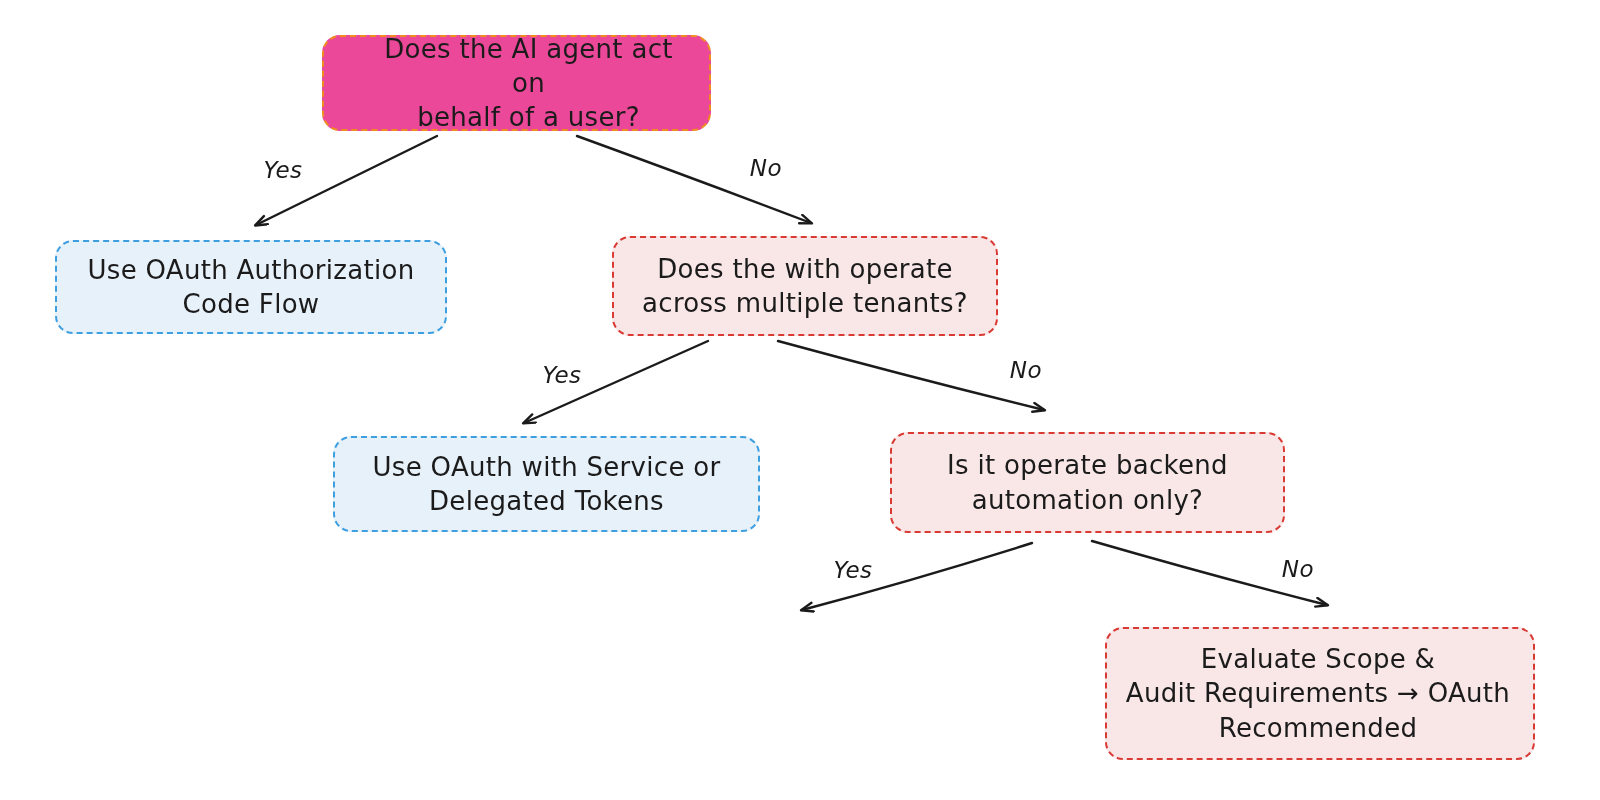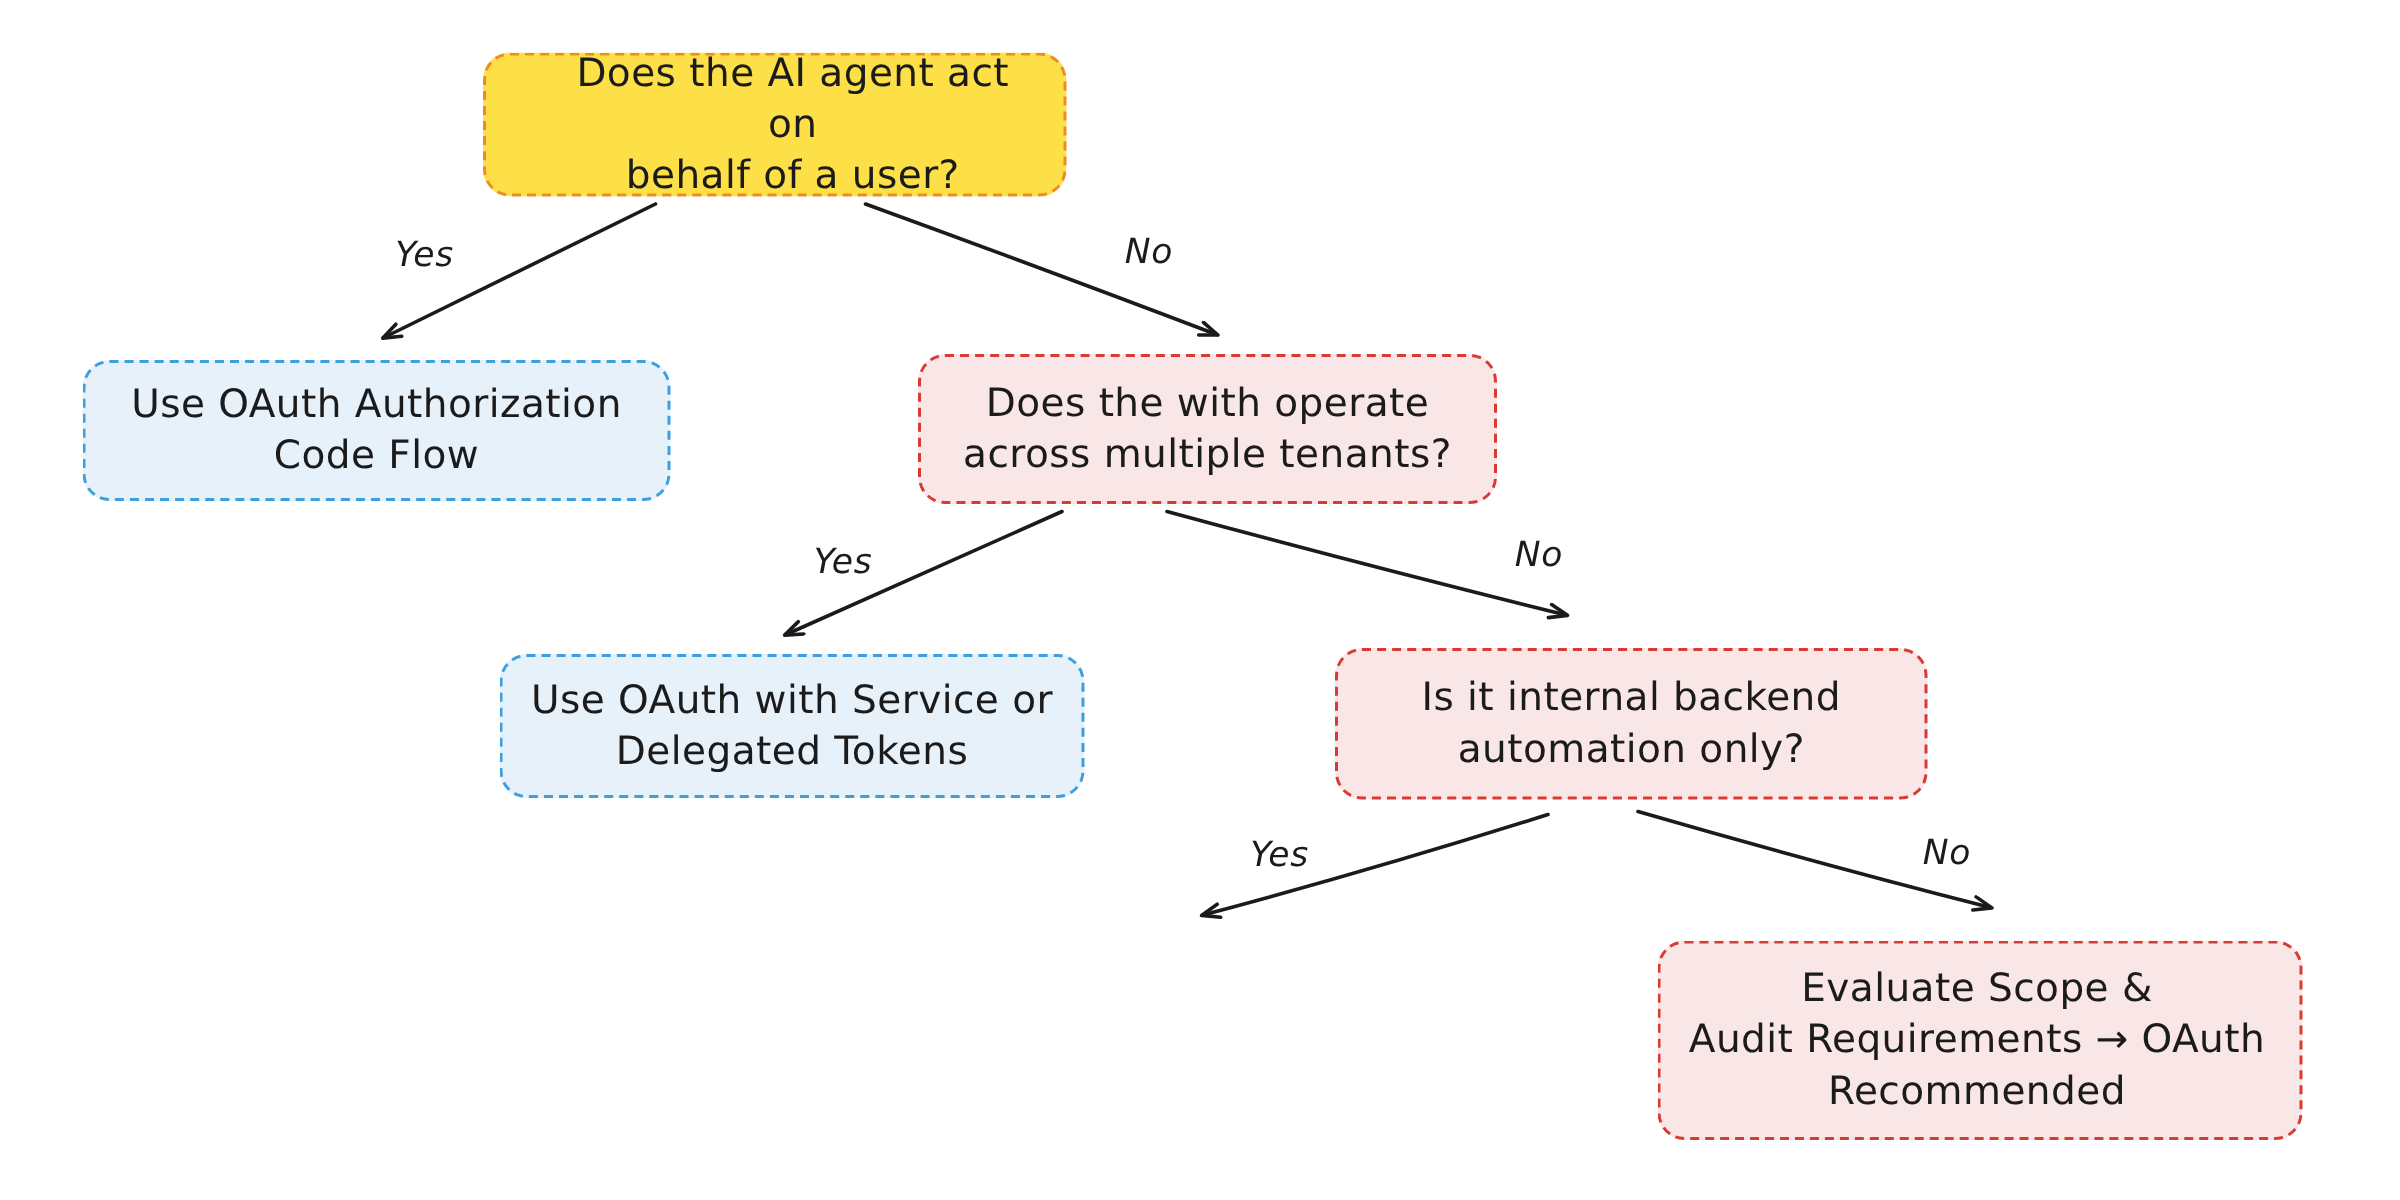--- a/index.html
+++ b/index.html
@@ -32,29 +32,29 @@
     border-radius: 18px;
     border: 2.5px dashed #000;
     padding: 8px 16px;
     font-size: 26px;
     line-height: 1.32;
     font-weight: 500;
     letter-spacing: 0.3px;
     color: #1b1b1b;
     white-space: pre-line;
   }
-  .node.orange { background: #fde047; border-color: #ee8c20; padding-left: 40px; }
+  .node.orange { background: #ec4899; border-color: #ee8c20; padding-left: 40px; }
   .node.blue   { background: #e7f1fa; border-color: #3d9fe0; }
   .node.red    { background: #f9e7e7; border-color: #d93a33; }
 
   
   .n-root  { left: 322px; top: 35px;  width: 389px; height: 96px; }
   .n-blue1 { left: 55px;  top: 240px; width: 392px; height: 94px; }
   .n-red1  { left: 612px; top: 236px; width: 386px; height: 100px; }
-  .n-blue2 { left: 333px; top: 436px; width: 390px; height: 96px; }
+  .n-blue2 { left: 333px; top: 436px; width: 427px; height: 96px; }
   .n-red2  { left: 890px; top: 432px; width: 395px; height: 101px; }
   .n-blue3 { left: 580px; top: 625px; width: 390px; height: 98px; }
   .n-red3  { left: 1105px; top: 627px; width: 430px; height: 133px; padding-left: 12px; }
 
   .edge-label {
     position: absolute;
     transform: translate(-50%, -50%);
     font-size: 23px;
     font-weight: 500;
     font-style: italic;
@@ -94,21 +94,21 @@
 
   <div class="node blue n-blue1">Use OAuth Authorization
 Code Flow</div>
 
   <div class="node red n-red1">Does the with operate
 across multiple tenants?</div>
 
   <div class="node blue n-blue2">Use OAuth with Service or
 Delegated Tokens</div>
 
-  <div class="node red n-red2">Is it internal backend
+  <div class="node red n-red2">Is it operate backend
 automation only?</div>
 
 
   <div class="node red n-red3">Evaluate Scope &amp;
 Audit Requirements → OAuth
 Recommended</div>
 
   <span class="edge-label l-yes1">Yes</span>
   <span class="edge-label l-no1">No</span>
   <span class="edge-label l-yes2">Yes</span>

